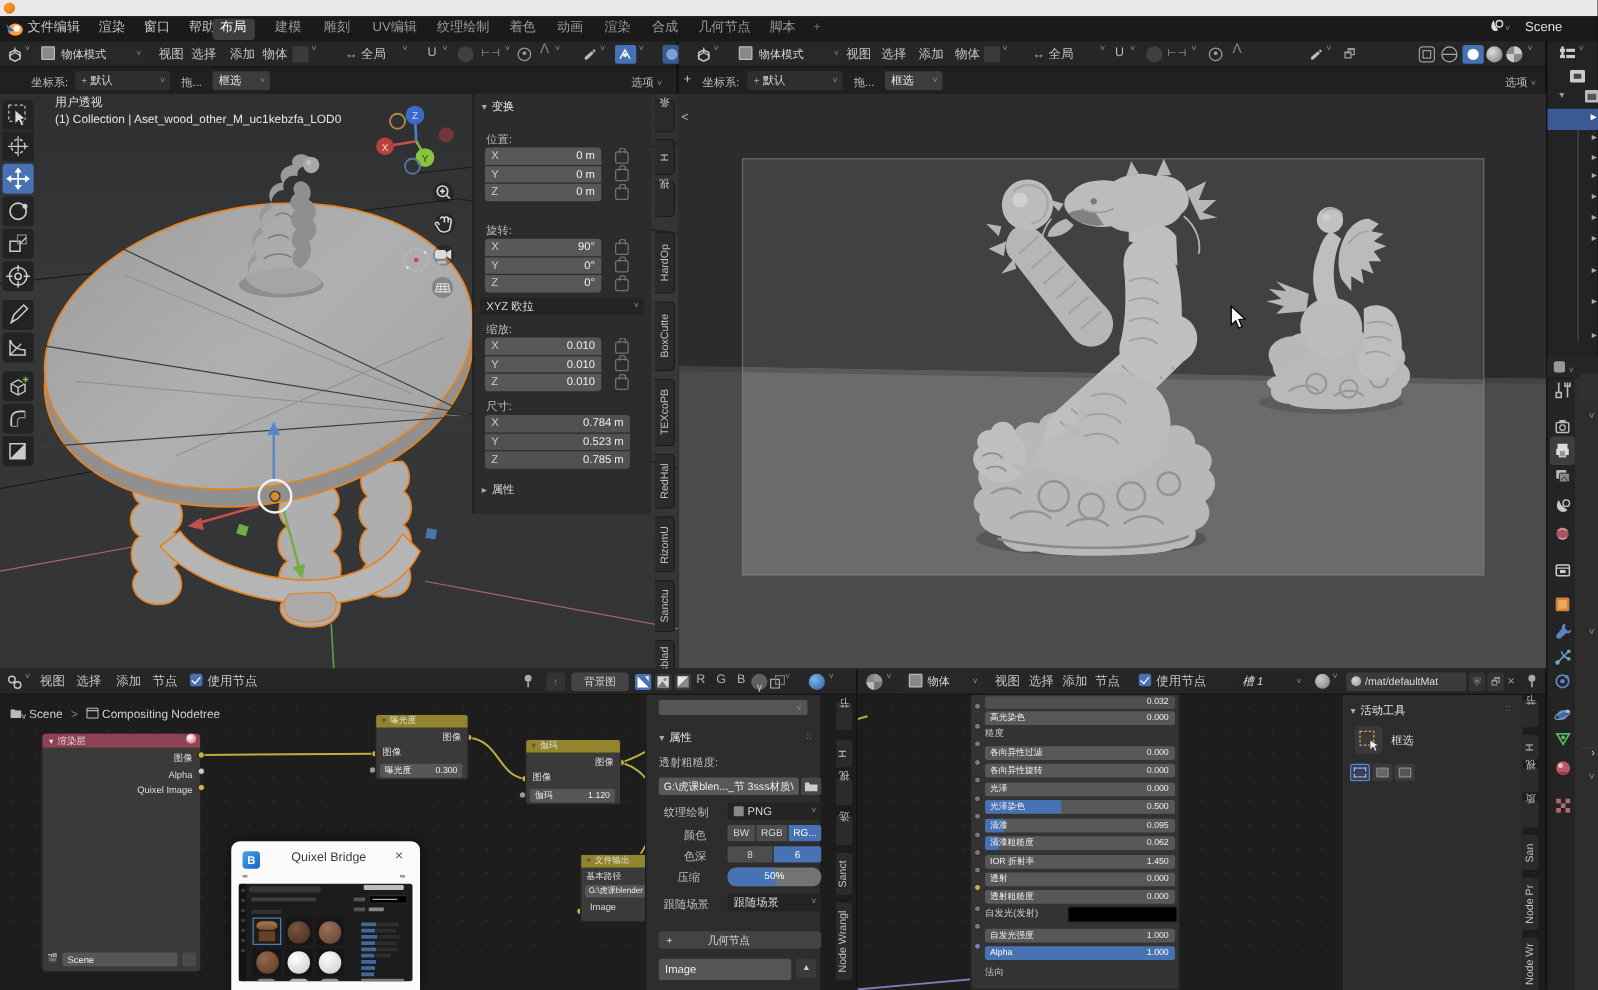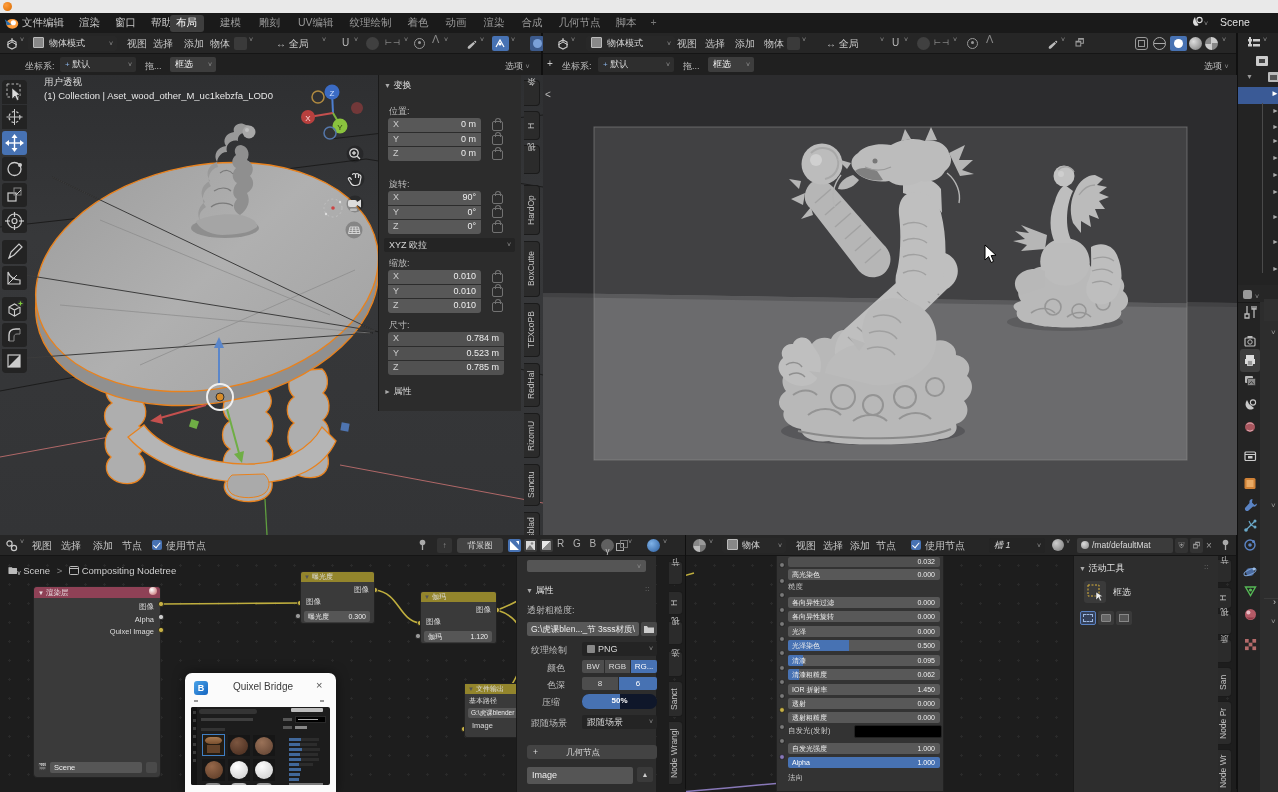--- a/index.html
+++ b/index.html
@@ -650,21 +650,21 @@
   <div class="a lab" style="left:14px;top:88px;">纹理绘制</div>
   <div class="dd" style="left:65px;top:86px;width:75px;height:14px;line-height:14px;"><span style="display:inline-block;width:8px;height:8px;background:#888;border-radius:1px;vertical-align:-1px;margin-right:3px;"></span>PNG<span class="caret" style="float:right;margin-right:4px;">˅</span></div>
   <div class="a lab" style="left:30px;top:106px;">颜色</div>
   <div class="a" style="left:65px;top:104px;width:22px;height:13px;background:#4d4d4d;border-radius:2px 0 0 2px;color:#ddd;font-size:8px;text-align:center;line-height:13px;">BW</div>
   <div class="a" style="left:88px;top:104px;width:25px;height:13px;background:#4d4d4d;color:#ddd;font-size:8px;text-align:center;line-height:13px;">RGB</div>
   <div class="a" style="left:114px;top:104px;width:26px;height:13px;background:#4772b3;border-radius:0 2px 2px 0;color:#fff;font-size:8px;text-align:center;line-height:13px;">RG...</div>
   <div class="a lab" style="left:30px;top:123px;">色深</div>
   <div class="a" style="left:65px;top:121px;width:36px;height:13px;background:#4d4d4d;border-radius:2px 0 0 2px;color:#ddd;font-size:8px;text-align:center;line-height:13px;">8</div>
   <div class="a" style="left:102px;top:121px;width:38px;height:13px;background:#4772b3;border-radius:0 2px 2px 0;color:#fff;font-size:8px;text-align:center;line-height:13px;">6</div>
   <div class="a lab" style="left:25px;top:140px;">压缩</div>
-  <div class="a" style="left:65px;top:138px;width:75px;height:15px;background:#0f172a;border-radius:7px;overflow:hidden;font-weight:bold;">
+  <div class="a" style="left:65px;top:138px;width:75px;height:15px;background:#737373;border-radius:7px;overflow:hidden;">
         <div style="width:50%;height:100%;background:#4772b3;"></div>
         <div style="position:absolute;left:0;top:0;width:100%;color:#fff;font-size:8px;text-align:center;line-height:13px;">50%</div>
       </div>
   <div class="a lab" style="left:14px;top:161px;">跟随场景</div>
   <div class="dd" style="left:65px;top:159px;width:75px;height:14px;line-height:14px;">跟随场景<span class="caret" style="float:right;margin-right:4px;">˅</span></div>
   <div class="a" style="left:10px;top:189px;width:130px;height:14px;background:#434343;border-radius:3px;color:#ddd;font-size:8.5px;line-height:14px;"><span style="margin-left:6px;">+</span><span style="margin-left:28px;">几何节点</span></div>
   <div class="a" style="left:10px;top:211px;width:106px;height:17px;background:#555;border-radius:2px;color:#eee;font-size:9px;line-height:17px;padding-left:5px;box-sizing:border-box;">Image</div>
   <div class="a" style="left:120px;top:211px;width:16px;height:15px;background:#3a3a3a;border-radius:2px;color:#ccc;font-size:7px;text-align:center;line-height:15px;">▲</div>
  </div>
 

